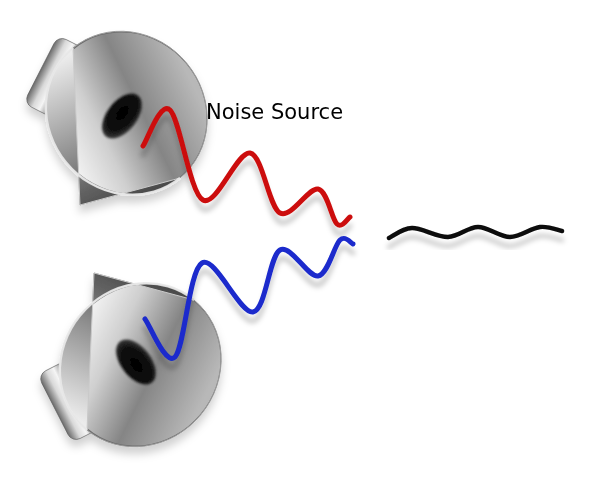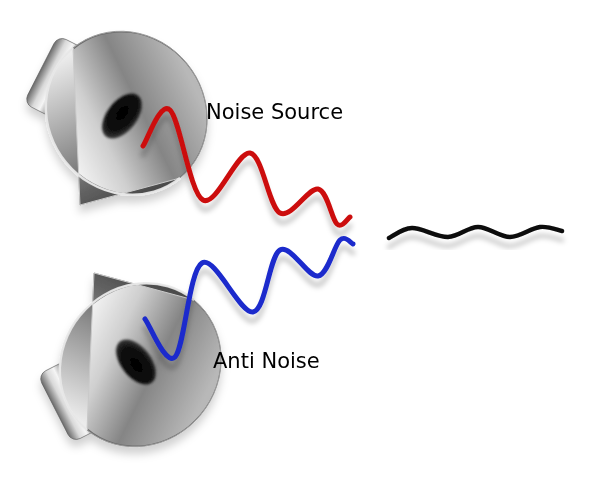--- a/index.html
+++ b/index.html
@@ -114,15 +114,14 @@
       <use href="#spk" xlink:href="#spk" transform="translate(14,478) scale(1,-1)"></use>
     </g>
 
     <path class="wave" filter="url(#waveShadow)" d="M 143 146 C 147.5 140.0, 160.0 101.0, 170 110 C 180.0 119.0, 189.7 192.8, 203 200 C 216.3 207.2, 237.2 150.8, 250 153 C 262.8 155.2, 268.7 207.0, 280 213 C 291.3 219.0, 308.5 187.2, 318 189 C 327.5 190.8, 331.7 219.3, 337 224 C 342.3 228.7, 347.8 218.2, 350 217" stroke="#cc1111" stroke-width="5"></path>
     <path class="wave" filter="url(#waveShadow)" d="M 145 319 C 150.0 325.3, 165.5 366.3, 175 357 C 184.5 347.7, 189.0 270.5, 202 263 C 215.0 255.5, 240.0 314.2, 253 312 C 266.0 309.8, 269.2 256.0, 280 250 C 290.8 244.0, 308.0 277.7, 318 276 C 328.0 274.3, 334.2 245.3, 340 240 C 345.8 234.7, 350.8 243.3, 353 244" stroke="#1a2bcc" stroke-width="5"></path>
     <path class="wave" filter="url(#waveShadow)" d="M 389 238 C 392.8 236.3, 402.2 228.2, 412 228 C 421.8 227.8, 437.0 237.2, 448 237 C 459.0 236.8, 467.7 227.0, 478 227 C 488.3 227.0, 499.7 237.0, 510 237 C 520.3 237.0, 531.3 228.0, 540 227 C 548.7 226.0, 558.3 230.3, 562 231" stroke="#0a0a0a" stroke-width="4.5"></path>
   </svg>
 
   <div class="label" id="lbl-noise-source">Noise Source</div>
 
-  <div class="label" id="lbl-anti-noise">Anti Noise</div>
 
 </div>
 
 </body></html>

